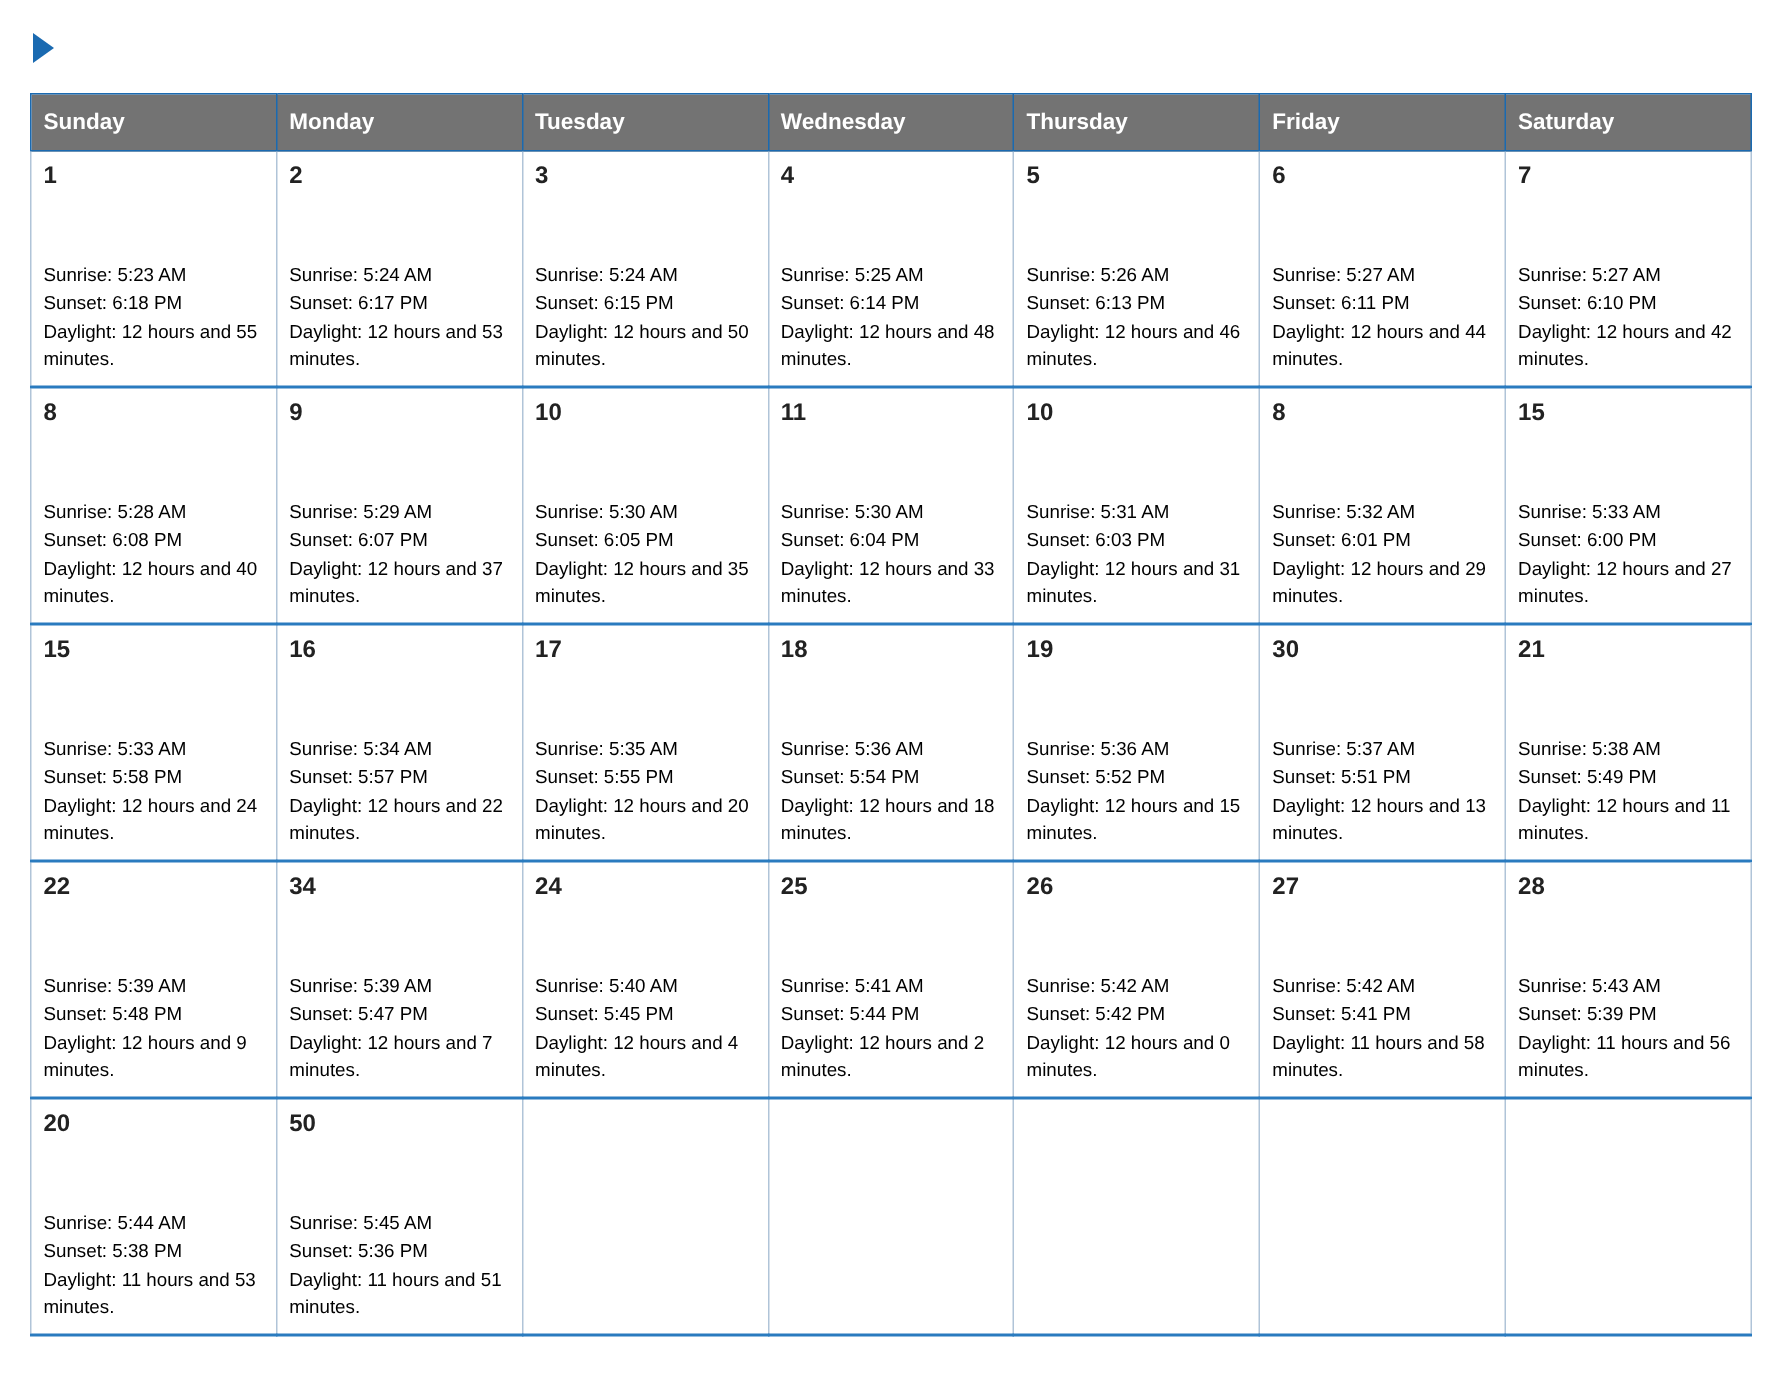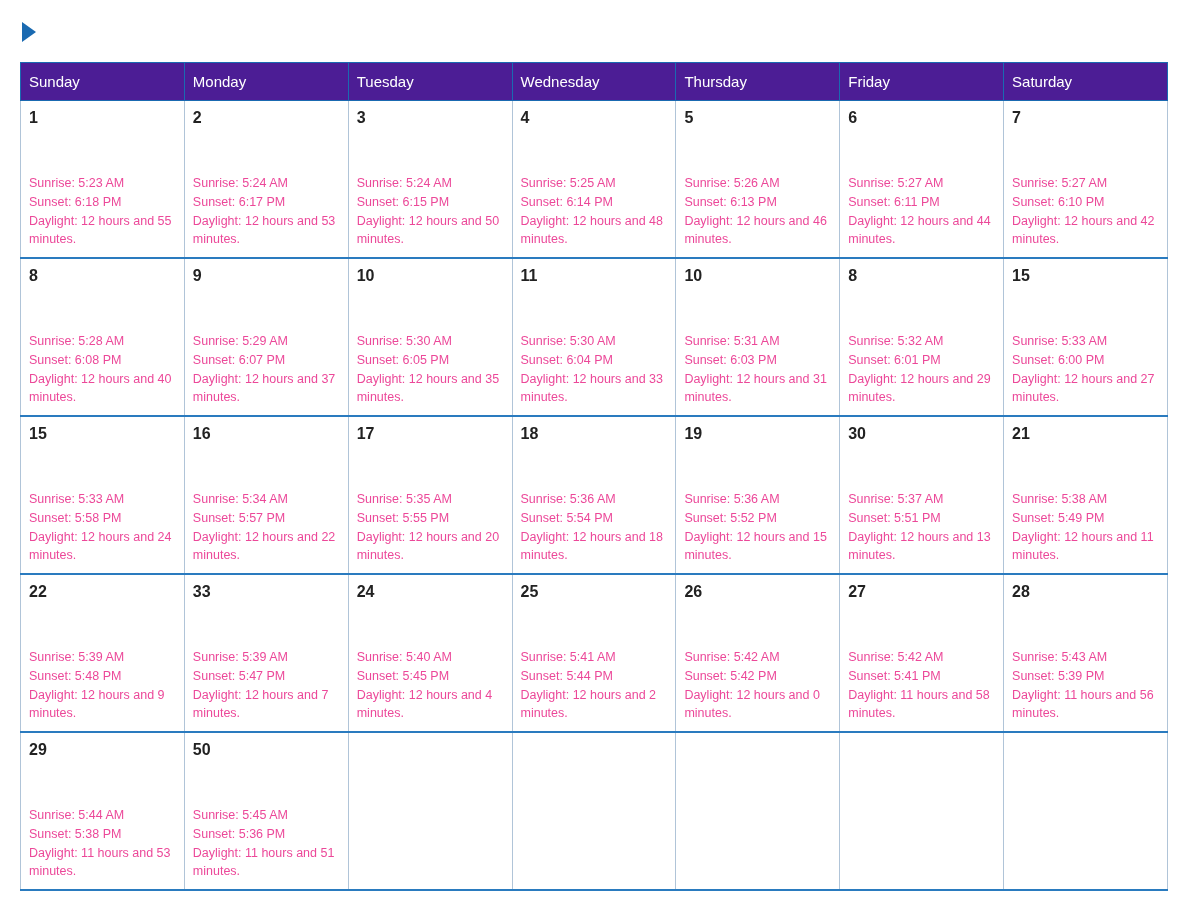--- a/index.html
+++ b/index.html
@@ -53,24 +53,24 @@
       font-size: 22px;
       color: #444;
       margin-top: 4px;
     }
     table {
       width: 100%;
       border-collapse: collapse;
       table-layout: fixed;
     }
     thead tr th {
-      background: #4c1d95;
+      background: #737373;
       color: #fff;
       font-size: 15px;
-      font-weight: normal;
+      font-weight: bold;
       padding: 10px 8px;
       text-align: left;
       border: 1px solid #1a6ab1;
     }
     tbody tr td {
       vertical-align: top;
       padding: 8px;
       font-size: 13px;
       color: #222;
       border: 1px solid #b0c4d8;
@@ -81,21 +81,21 @@
     }
     .day-number {
       font-size: 16px;
       font-weight: bold;
       margin-bottom: 4px;
       display: block;
     }
     .day-info {
       font-size: 12.5px;
       line-height: 1.5;
-      color: #ec4899;
+      color: #000000;
       margin-top: 47px;
     }
     .empty-cell {
       background: #fff;
     }
   </style>
 </head>
 <body>
 
 <div class="header">
@@ -216,21 +216,21 @@
           <span class="day-number">21</span>
           <div class="day-info">Sunrise: 5:38 AM<br>Sunset: 5:49 PM<br>Daylight: 12 hours and 11 minutes.</div>
         </td>
       </tr>
       <tr>
         <td>
           <span class="day-number">22</span>
           <div class="day-info">Sunrise: 5:39 AM<br>Sunset: 5:48 PM<br>Daylight: 12 hours and 9 minutes.</div>
         </td>
         <td>
-          <span class="day-number">33</span>
+          <span class="day-number">34</span>
           <div class="day-info">Sunrise: 5:39 AM<br>Sunset: 5:47 PM<br>Daylight: 12 hours and 7 minutes.</div>
         </td>
         <td>
           <span class="day-number">24</span>
           <div class="day-info">Sunrise: 5:40 AM<br>Sunset: 5:45 PM<br>Daylight: 12 hours and 4 minutes.</div>
         </td>
         <td>
           <span class="day-number">25</span>
           <div class="day-info">Sunrise: 5:41 AM<br>Sunset: 5:44 PM<br>Daylight: 12 hours and 2 minutes.</div>
         </td>
@@ -242,21 +242,21 @@
           <span class="day-number">27</span>
           <div class="day-info">Sunrise: 5:42 AM<br>Sunset: 5:41 PM<br>Daylight: 11 hours and 58 minutes.</div>
         </td>
         <td>
           <span class="day-number">28</span>
           <div class="day-info">Sunrise: 5:43 AM<br>Sunset: 5:39 PM<br>Daylight: 11 hours and 56 minutes.</div>
         </td>
       </tr>
       <tr>
         <td>
-          <span class="day-number">29</span>
+          <span class="day-number">20</span>
           <div class="day-info">Sunrise: 5:44 AM<br>Sunset: 5:38 PM<br>Daylight: 11 hours and 53 minutes.</div>
         </td>
         <td>
           <span class="day-number">50</span>
           <div class="day-info">Sunrise: 5:45 AM<br>Sunset: 5:36 PM<br>Daylight: 11 hours and 51 minutes.</div>
         </td>
         <td class="empty-cell"></td>
         <td class="empty-cell"></td>
         <td class="empty-cell"></td>
         <td class="empty-cell"></td>

